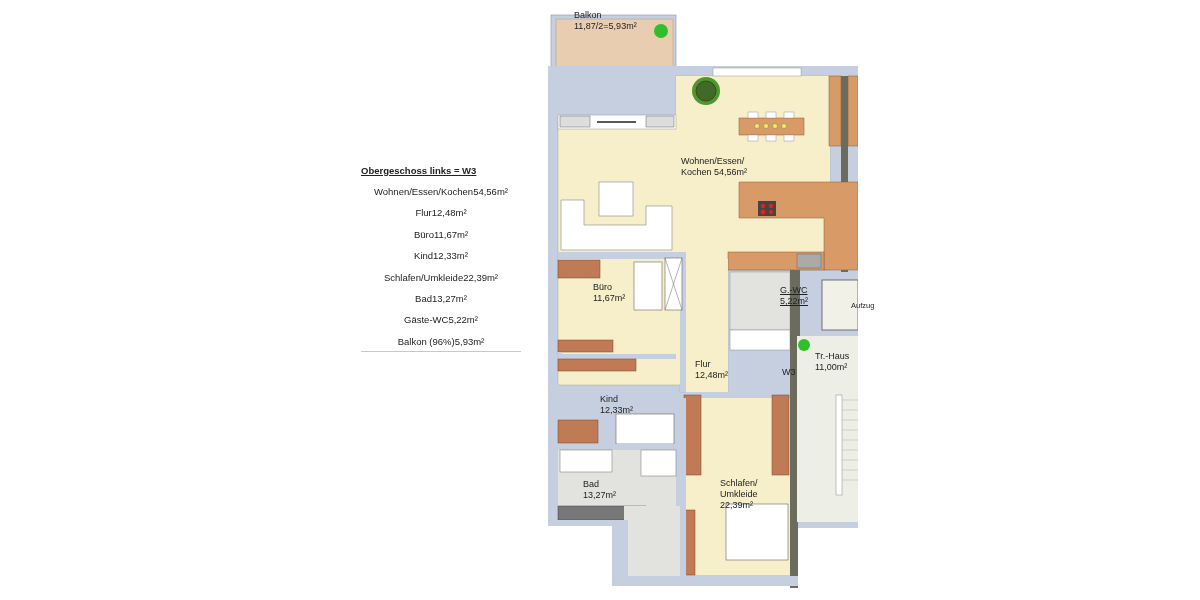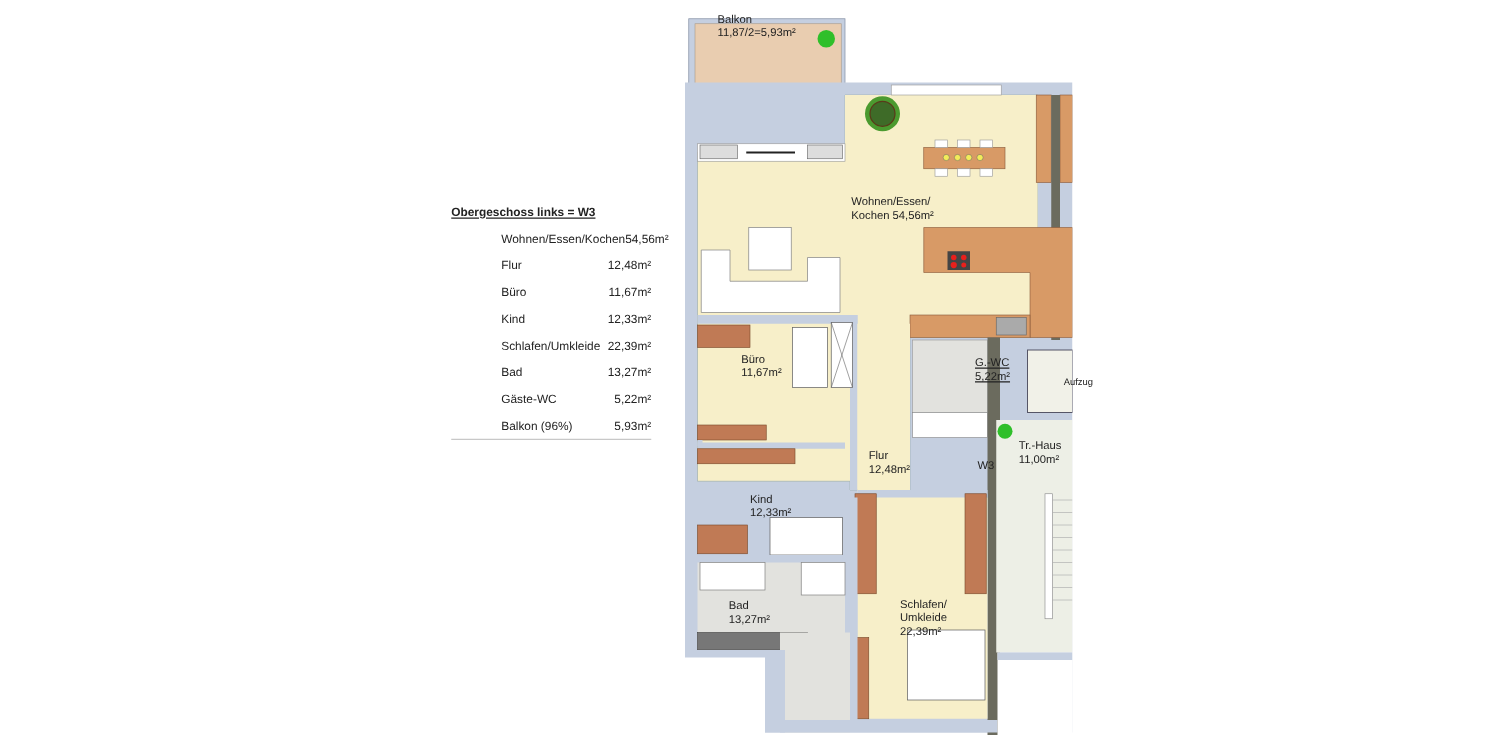--- a/index.html
+++ b/index.html
@@ -1,19 +1,19 @@
 <!DOCTYPE html>
 <html><head>
 <meta charset="utf-8">
 <style>
   html,body{margin:0;padding:0;background:#ffffff;}
   body{width:1200px;height:600px;position:relative;overflow:hidden;font-family:"Liberation Sans",sans-serif;color:#222;}
   .legend{position:absolute;left:361px;top:165px;width:160px;font-size:9.5px;}
   .legend .title{text-decoration:underline;margin-bottom:9px;height:12px;font-weight:bold;}
-  .legend .row{display:flex;justify-content:space-between;height:21.4px;line-height:12px;margin-left:40px;}
+  .legend .row{display:flex;justify-content:center;height:21.4px;line-height:12px;}
   .legend .sep{border-top:1px solid #c8c8c8;margin:-6px 0 6px 0;}
   .plan{position:absolute;left:0;top:0;width:1200px;height:600px;}
   .lbl{position:absolute;font-size:9px;line-height:11px;color:#222;white-space:pre;}
   .lbl.small{font-size:7.5px;}
 </style>
 </head>
 <body>
 
 <div class="legend">
   <div class="title">Obergeschoss links = W3</div>

